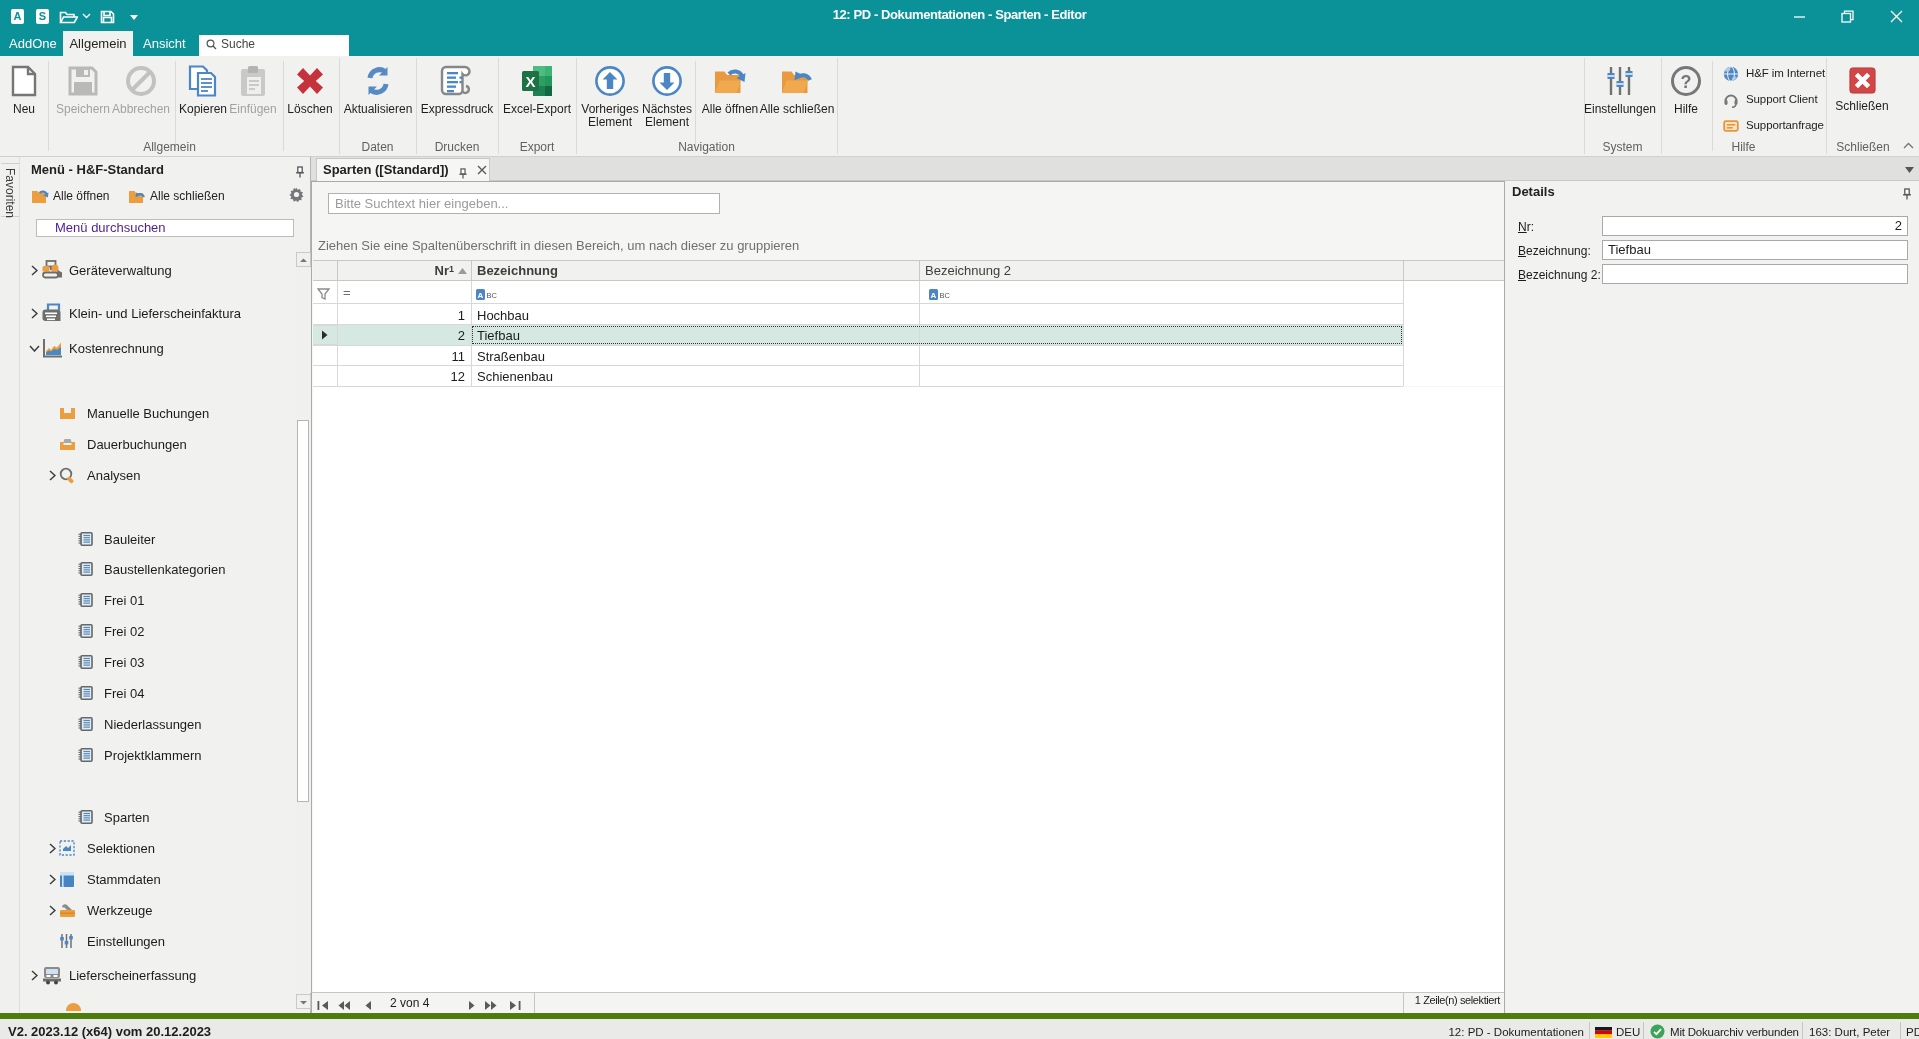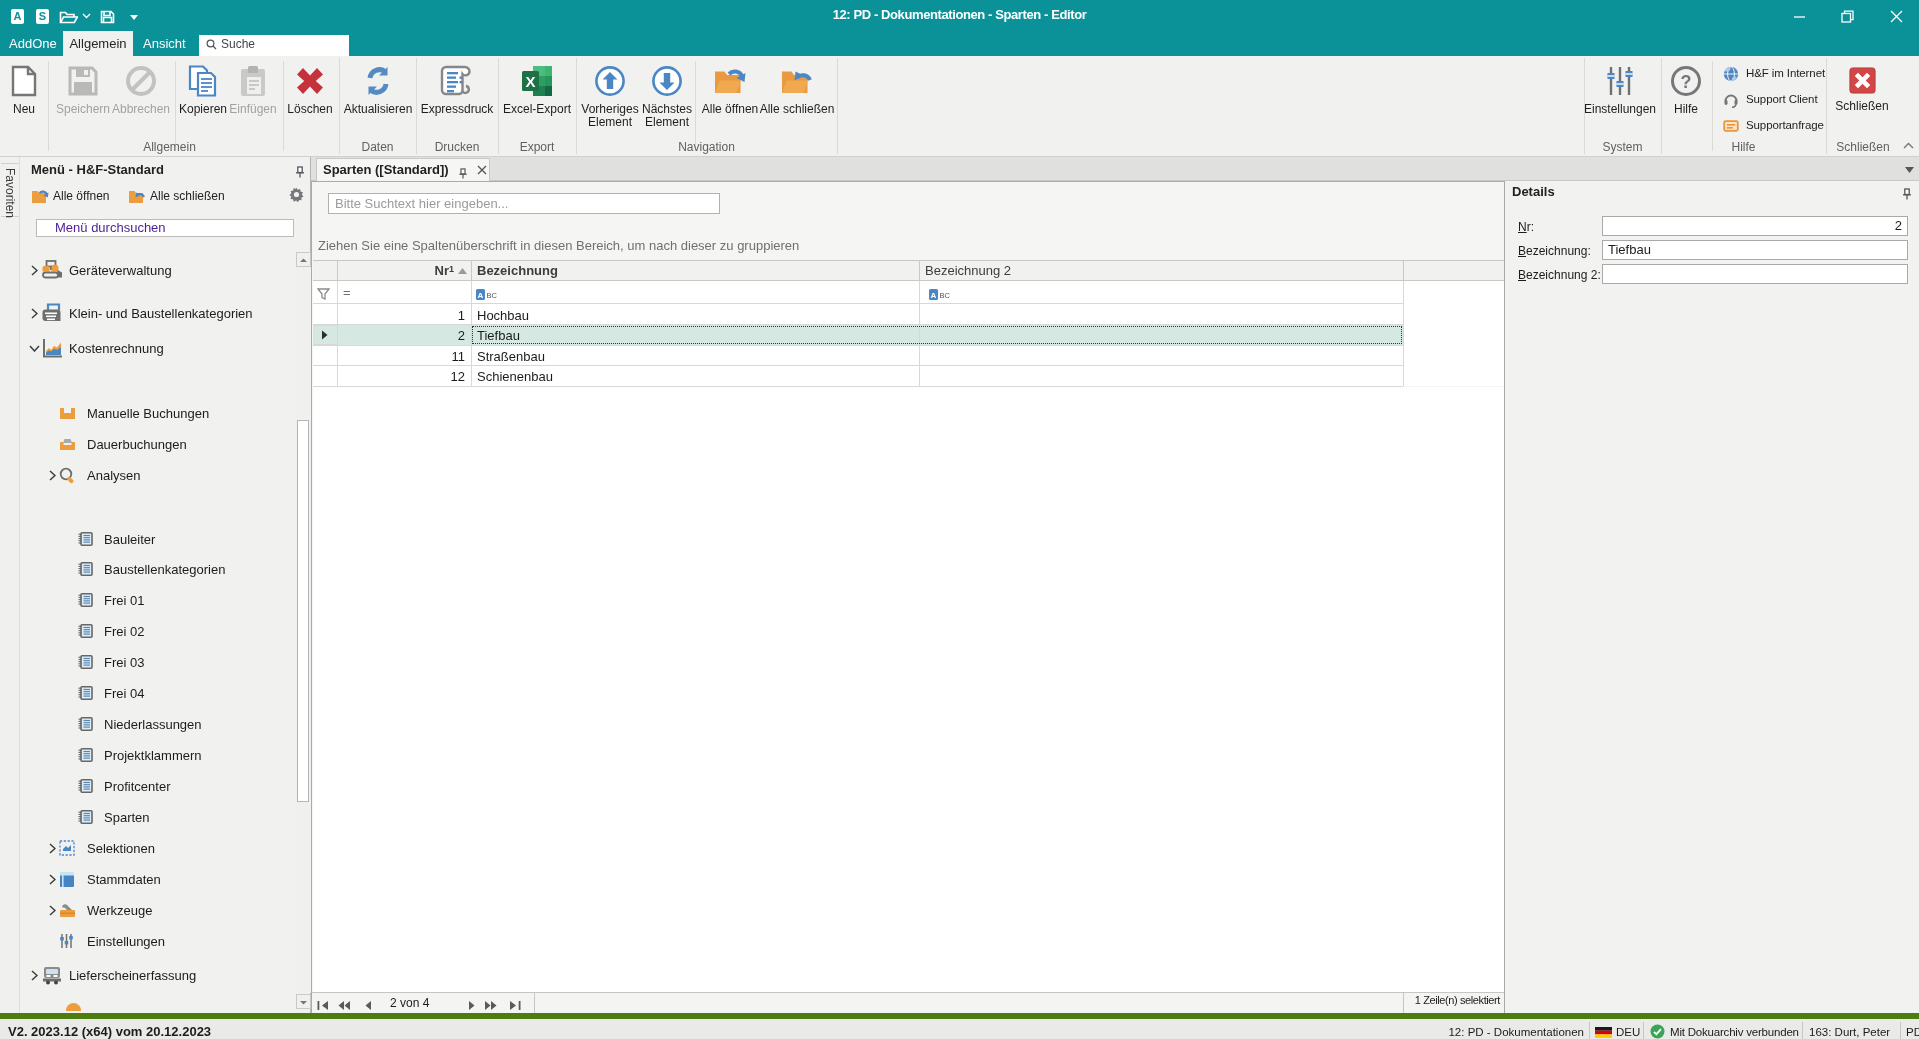--- a/index.html
+++ b/index.html
@@ -295,21 +295,21 @@
           <svg width="21" height="20" viewBox="0 0 21 20">
             <path d="M6 7 V1.5 h11 V7" fill="none" stroke="#4b86c5" stroke-width="2.2"></path>
             <path d="M3.5 6.5 h12 a3 3 0 0 1 3 3 V18 h-15 a3 3 0 0 1 -3-3 v-5.5 a3 3 0 0 1 3-3z" fill="#6e6e6c"></path>
             <g fill="#fff">
               <rect x="3" y="9.5" width="12" height="1.6"></rect>
               <rect x="4" y="12.5" width="10" height="1.6"></rect>
               <rect x="5" y="15.5" width="8" height="1.6"></rect>
             </g>
           </svg>
         </s>
-        <b style="left:49px">Klein- und Baustellenkategorien</b>
+        <b style="left:49px">Klein- und Lieferscheinfaktura</b>
       </div>
 <div class="tr" style="top:176px">
         <s style="left:9px">
           <svg width="11" height="7" viewBox="0 0 11 7">
             <path d="M1 1 l4.5 5 L10 1" fill="none" stroke="#3c3c3b" stroke-width="1.5"></path>
           </svg>
         </s>
         <s style="left:22px">
           <svg width="21" height="20" viewBox="0 0 21 20">
             <path d="M2 1 V18.5 H20" fill="none" stroke="#6e6e6c" stroke-width="2"></path>
@@ -510,41 +510,20 @@
             <g stroke="#676765" stroke-width="1.1">
               <line x1="0.5" y1="2.2" x2="3.5" y2="2.2"></line>
               <line x1="0.5" y1="4.4" x2="3.5" y2="4.4"></line>
               <line x1="0.5" y1="6.6" x2="3.5" y2="6.6"></line>
               <line x1="0.5" y1="8.8" x2="3.5" y2="8.8"></line>
               <line x1="0.5" y1="11" x2="3.5" y2="11"></line>
             </g>
           </svg>
         </s>
         <b style="left:84px">Projektklammern</b>
-      </div>
-<div class="tr" style="top:614px">
-        <s style="left:58px">
-          <svg width="15" height="14" viewBox="0 0 15 14">
-            <rect x="3" y="0.8" width="11" height="12.4" rx="1" fill="#ddeefa" stroke="#676765" stroke-width="1.6"></rect>
-            <g stroke="#5b87ad" stroke-width="1.2">
-              <line x1="5.5" y1="3.5" x2="12" y2="3.5"></line>
-              <line x1="5.5" y1="5.7" x2="12" y2="5.7"></line>
-              <line x1="5.5" y1="7.9" x2="12" y2="7.9"></line>
-              <line x1="5.5" y1="10.1" x2="12" y2="10.1"></line>
-            </g>
-            <g stroke="#676765" stroke-width="1.1">
-              <line x1="0.5" y1="2.2" x2="3.5" y2="2.2"></line>
-              <line x1="0.5" y1="4.4" x2="3.5" y2="4.4"></line>
-              <line x1="0.5" y1="6.6" x2="3.5" y2="6.6"></line>
-              <line x1="0.5" y1="8.8" x2="3.5" y2="8.8"></line>
-              <line x1="0.5" y1="11" x2="3.5" y2="11"></line>
-            </g>
-          </svg>
-        </s>
-        <b style="left:84px">Profitcenter</b>
       </div>
 <div class="tr" style="top:645px">
         <s style="left:58px">
           <svg width="15" height="14" viewBox="0 0 15 14">
             <rect x="3" y="0.8" width="11" height="12.4" rx="1" fill="#ddeefa" stroke="#676765" stroke-width="1.6"></rect>
             <g stroke="#5b87ad" stroke-width="1.2">
               <line x1="5.5" y1="3.5" x2="12" y2="3.5"></line>
               <line x1="5.5" y1="5.7" x2="12" y2="5.7"></line>
               <line x1="5.5" y1="7.9" x2="12" y2="7.9"></line>
               <line x1="5.5" y1="10.1" x2="12" y2="10.1"></line>

